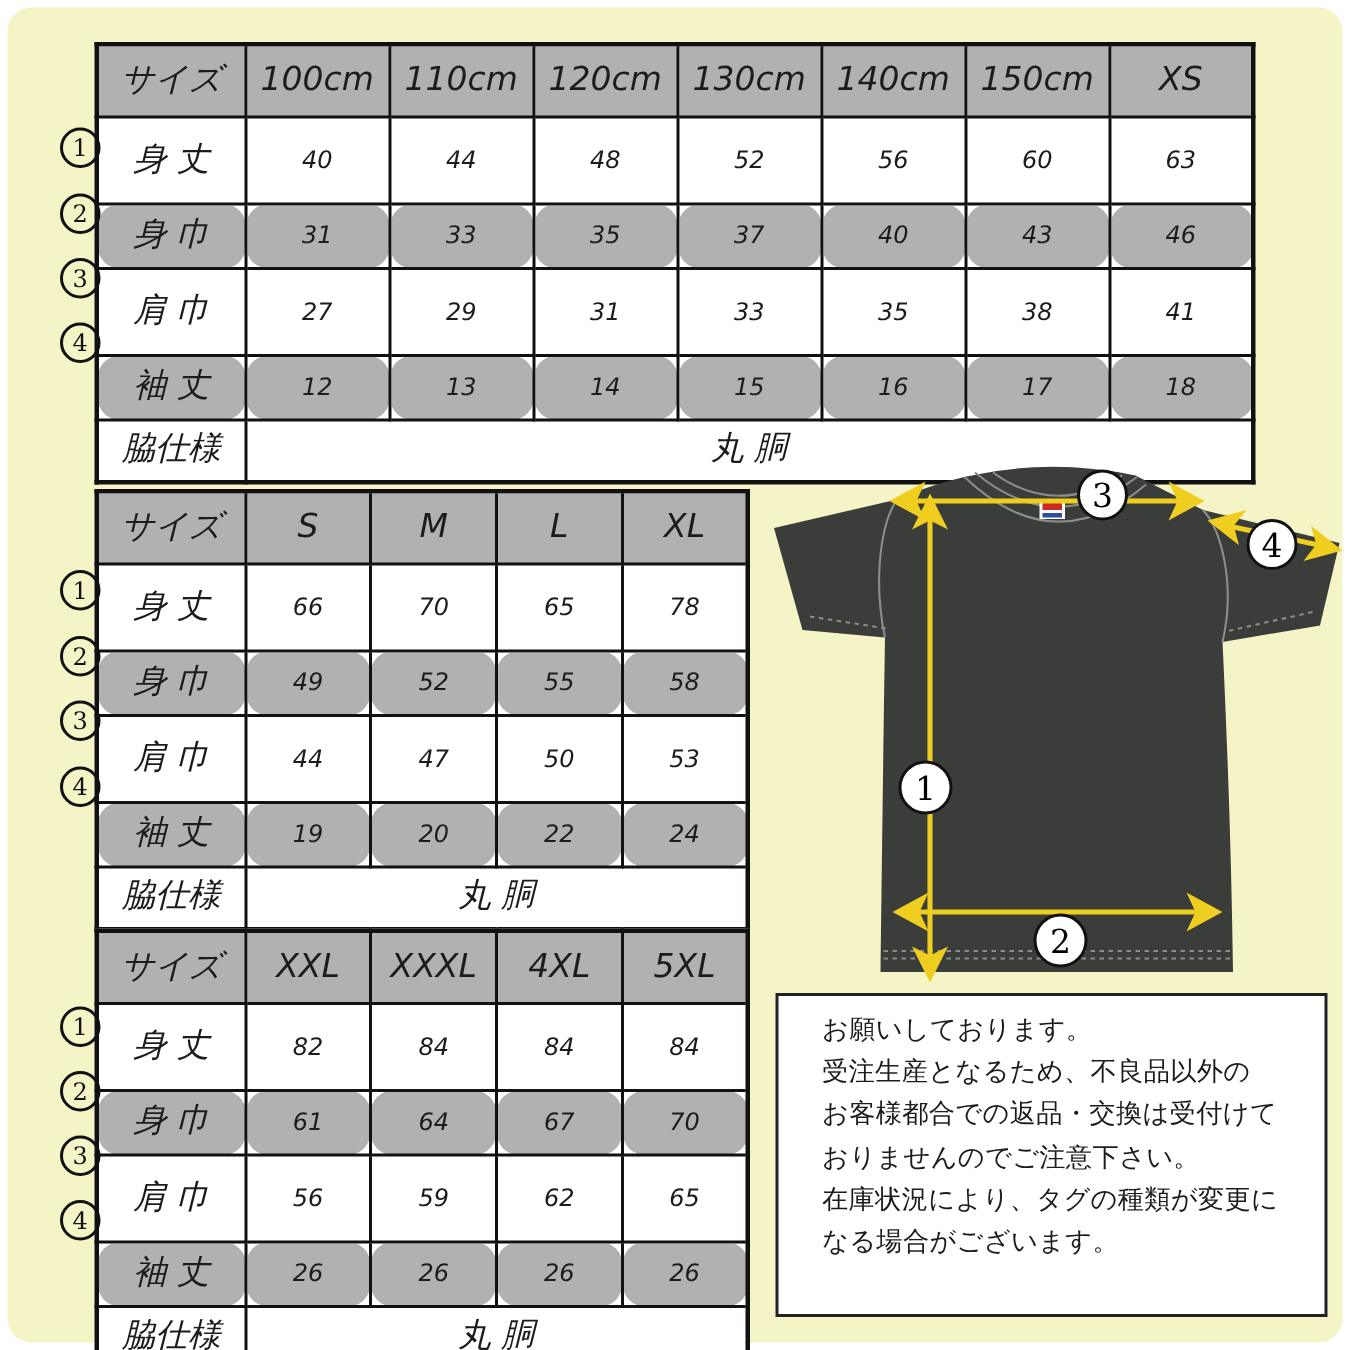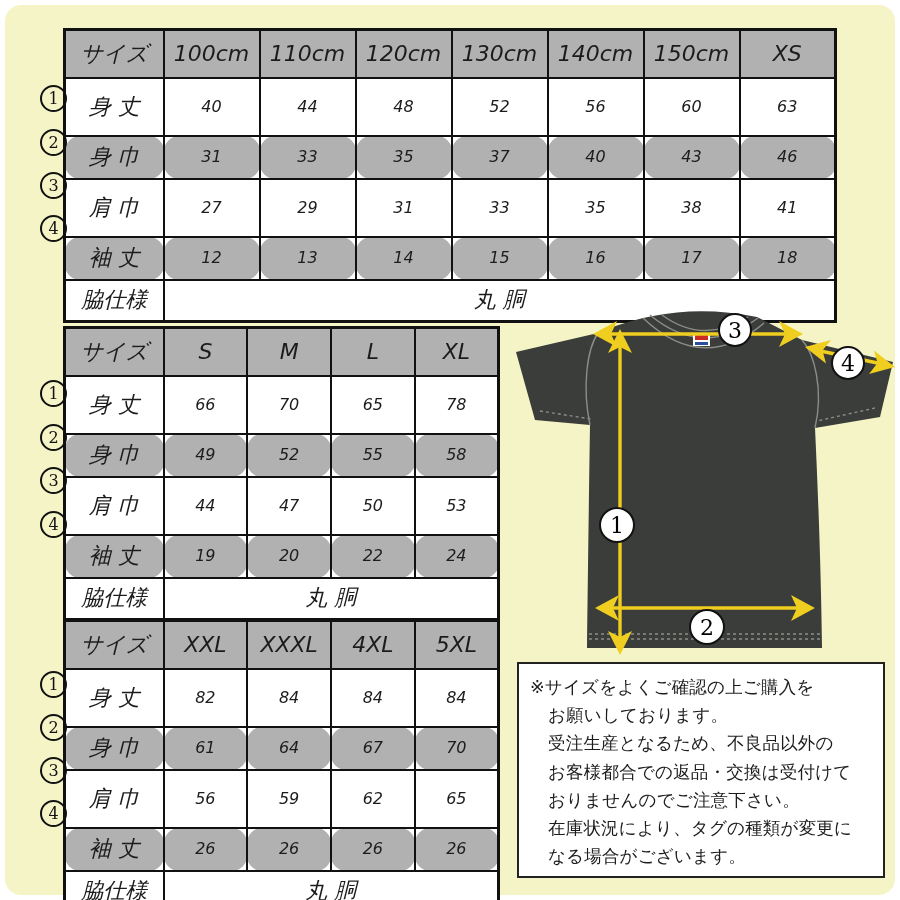--- a/index.html
+++ b/index.html
@@ -304,20 +304,19 @@
     <circle cx="343" cy="58" r="16" fill="#ffffff" stroke="#111" stroke-width="2"></circle>
     <text class="badge-text" x="343" y="66" text-anchor="middle">4</text>
     <circle cx="112" cy="220" r="17" fill="#ffffff" stroke="#111" stroke-width="2"></circle>
     <text class="badge-text" x="112" y="228" text-anchor="middle">1</text>
     <circle cx="202" cy="322" r="17" fill="#ffffff" stroke="#111" stroke-width="2"></circle>
     <text class="badge-text" x="202" y="330" text-anchor="middle">2</text>
   </g>
 </svg>
 
 <div id="notice">
-  <div class="notice-line">※サイズをよくご確認の上ご購入を</div>
   <div class="notice-line indent">お願いしております。</div>
   <div class="notice-line indent">受注生産となるため、不良品以外の</div>
   <div class="notice-line indent">お客様都合での返品・交換は受付けて</div>
   <div class="notice-line indent">おりませんのでご注意下さい。</div>
   <div class="notice-line indent">在庫状況により、タグの種類が変更に</div>
   <div class="notice-line indent">なる場合がございます。</div>
 </div>
 
 </body></html>

